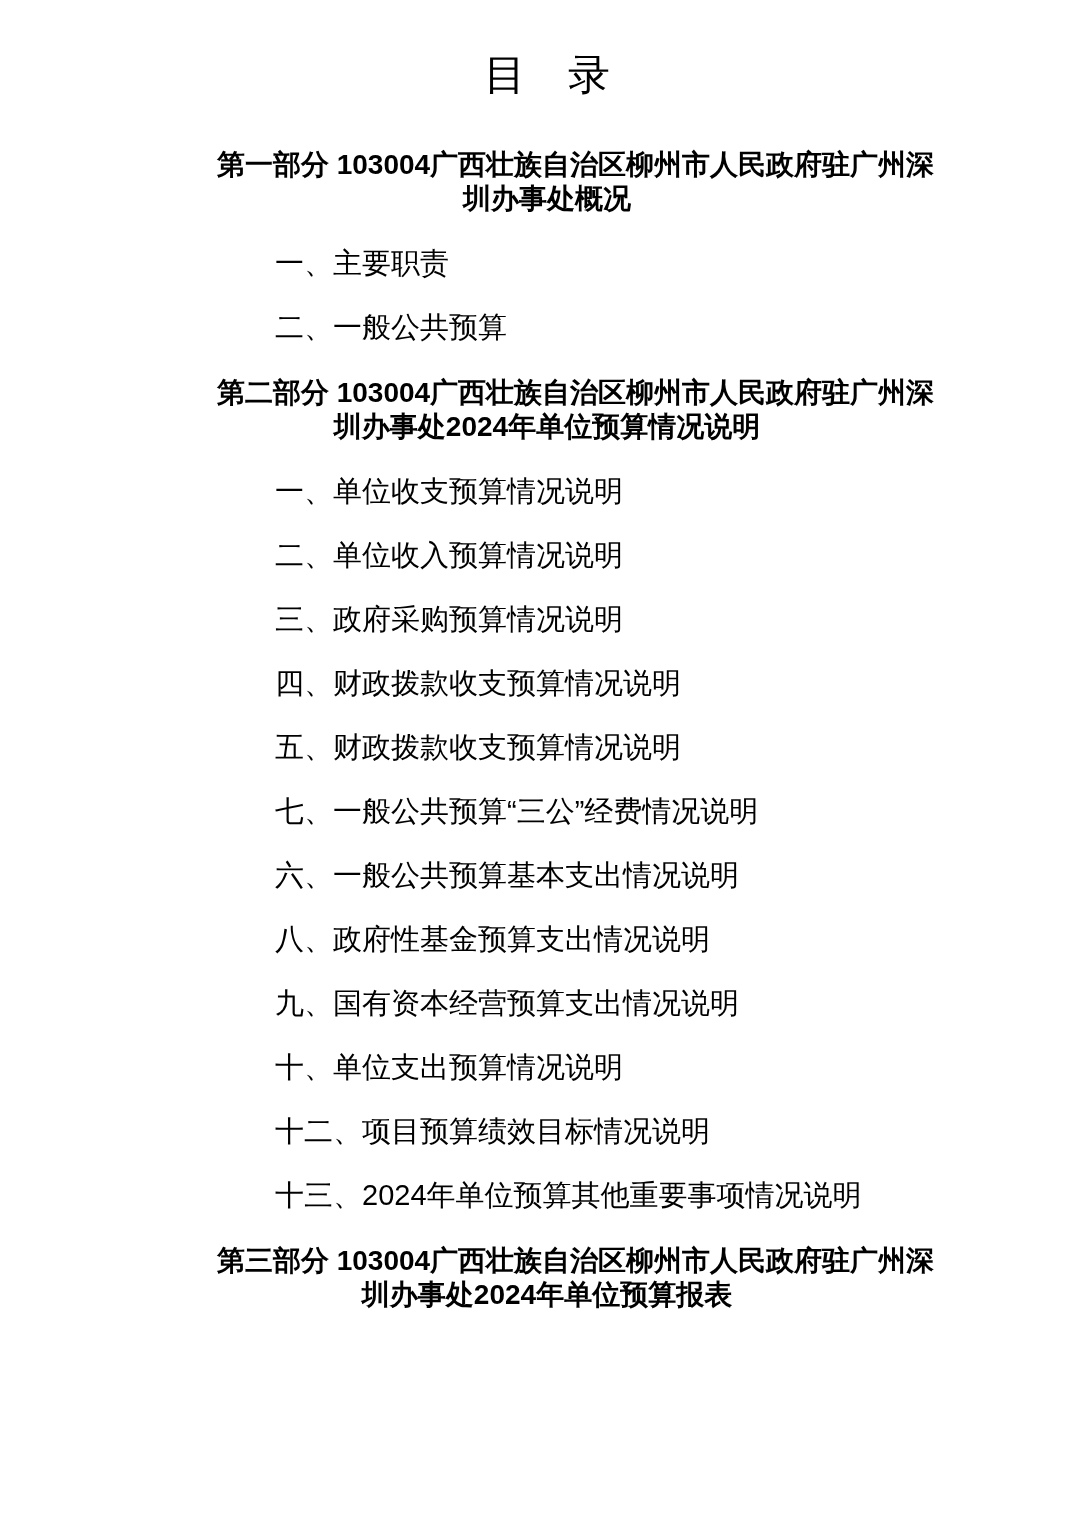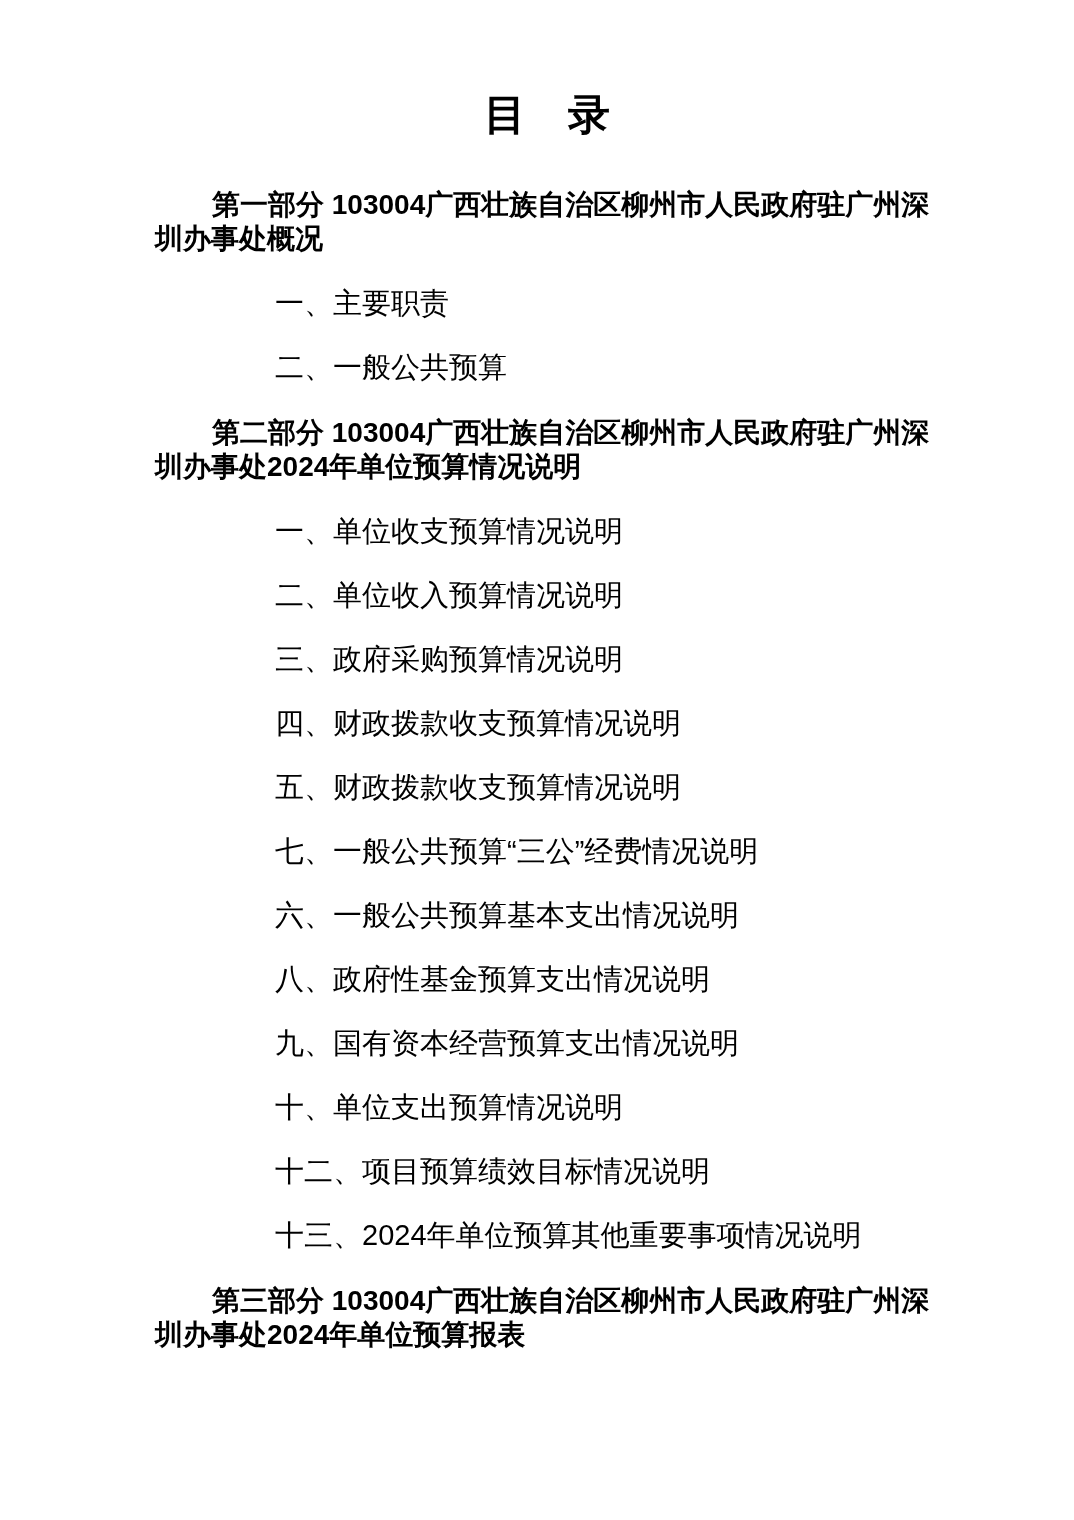--- a/index.html
+++ b/index.html
@@ -13,33 +13,34 @@
     height: 1520px;
     background: #ffffff;
     box-sizing: border-box;
     padding: 0 135px 0 155px;
     overflow: hidden;
     color: #000000;
     font-family: "Liberation Sans", "DejaVu Sans", sans-serif;
   }
   .page-title {
     font-size: 42px;
-    font-weight: 700;
+    font-weight: 400;
     line-height: 42px;
-    margin: 94px 0 0 0;
+    margin: 54px 0 0 0;
     text-align: center;
     white-space: pre;
   }
   .sec-heading {
     font-size: 28px;
     font-weight: 700;
     line-height: 34px;
     margin: 32px 0 0 0;
     text-indent: 57px;
     word-break: break-all;
+    text-align: center;
   }
   .sec-heading.first {
     margin-top: 52px;
   }
   .toc-item {
     font-size: 29px;
     font-weight: 400;
     line-height: 34px;
     margin: 30px 0 0 0;
     padding-left: 120px;

